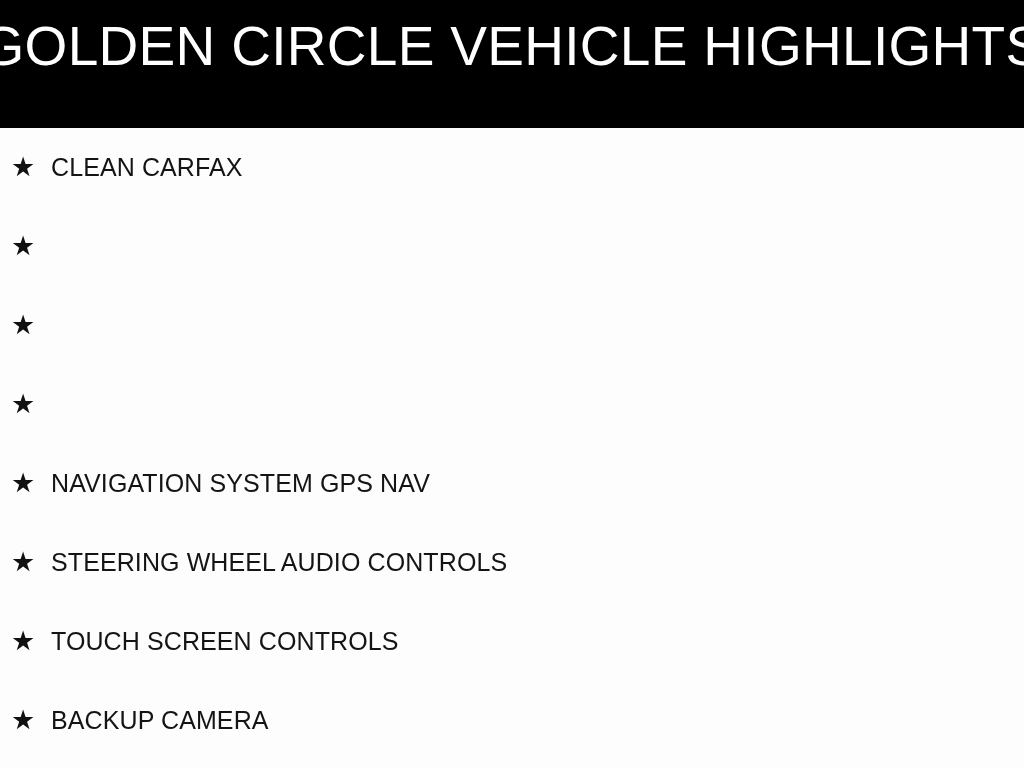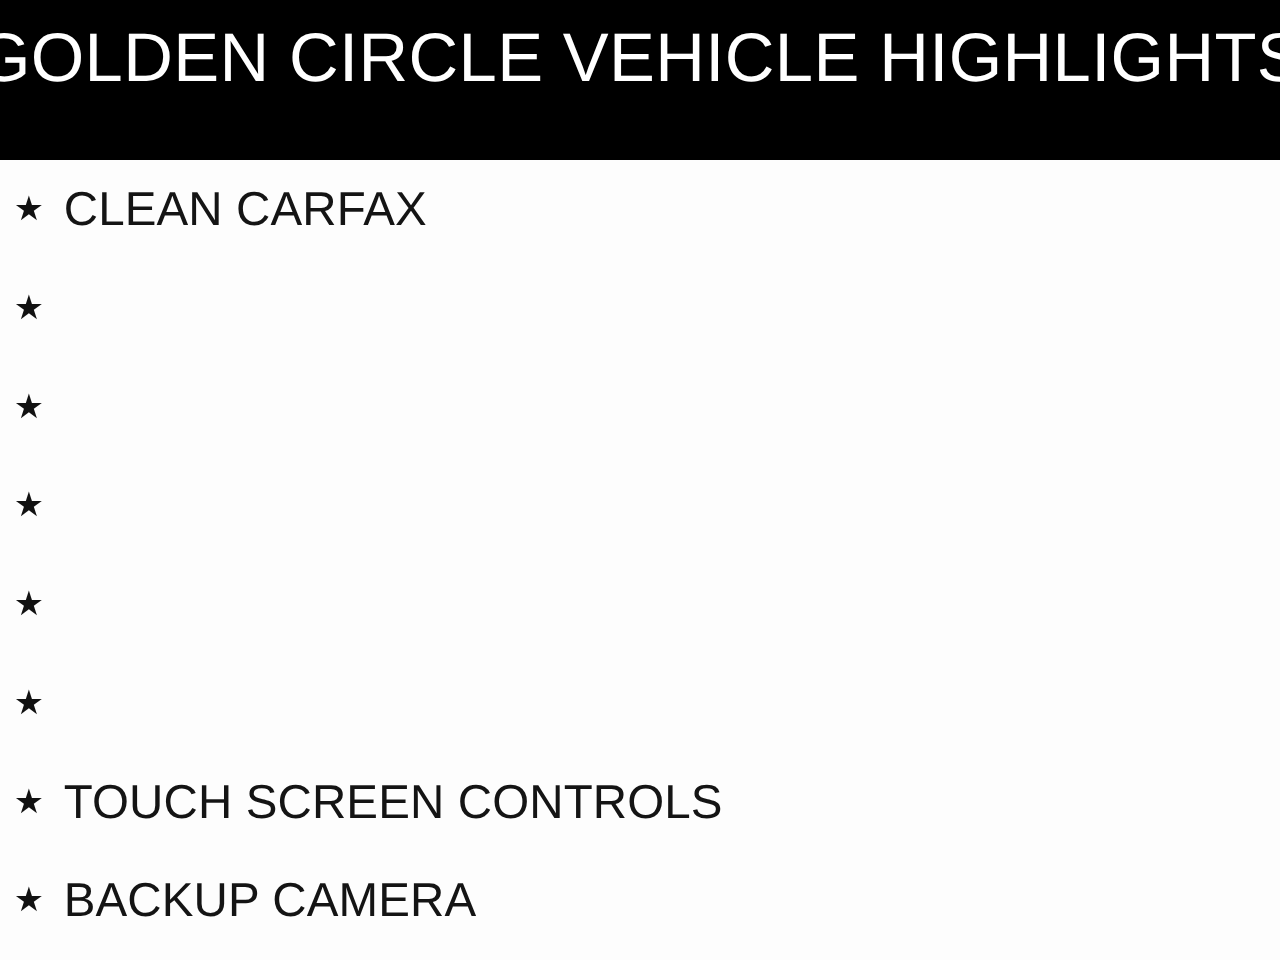--- a/index.html
+++ b/index.html
@@ -73,21 +73,21 @@
     font-size: 27px;
     line-height: 1;
     text-align: left;
     user-select: none;
   }
 
   .highlight-label {
     flex: 1 1 auto;
     color: #141414;
     font-family: "Liberation Sans", sans-serif;
-    font-size: 38px;
+    font-size: 25px;
     font-weight: 400;
     line-height: 1;
     letter-spacing: 0.1px;
     white-space: nowrap;
     text-transform: uppercase;
     margin-left: 10px;
   }
 </style>
 </head>
 <body>
@@ -112,24 +112,26 @@
     <li class="highlight-item">
       <span class="bullet-star">★</span>
     </li>
 
     <li class="highlight-item">
       <span class="bullet-star">★</span>
     </li>
 
     <li class="highlight-item">
       <span class="bullet-star">★</span>
+      <span class="highlight-label">NAVIGATION SYSTEM GPS NAV</span>
     </li>
 
     <li class="highlight-item">
       <span class="bullet-star">★</span>
+      <span class="highlight-label">STEERING WHEEL AUDIO CONTROLS</span>
     </li>
 
     <li class="highlight-item">
       <span class="bullet-star">★</span>
       <span class="highlight-label">TOUCH SCREEN CONTROLS</span>
     </li>
 
     <li class="highlight-item">
       <span class="bullet-star">★</span>
       <span class="highlight-label">BACKUP CAMERA</span>

